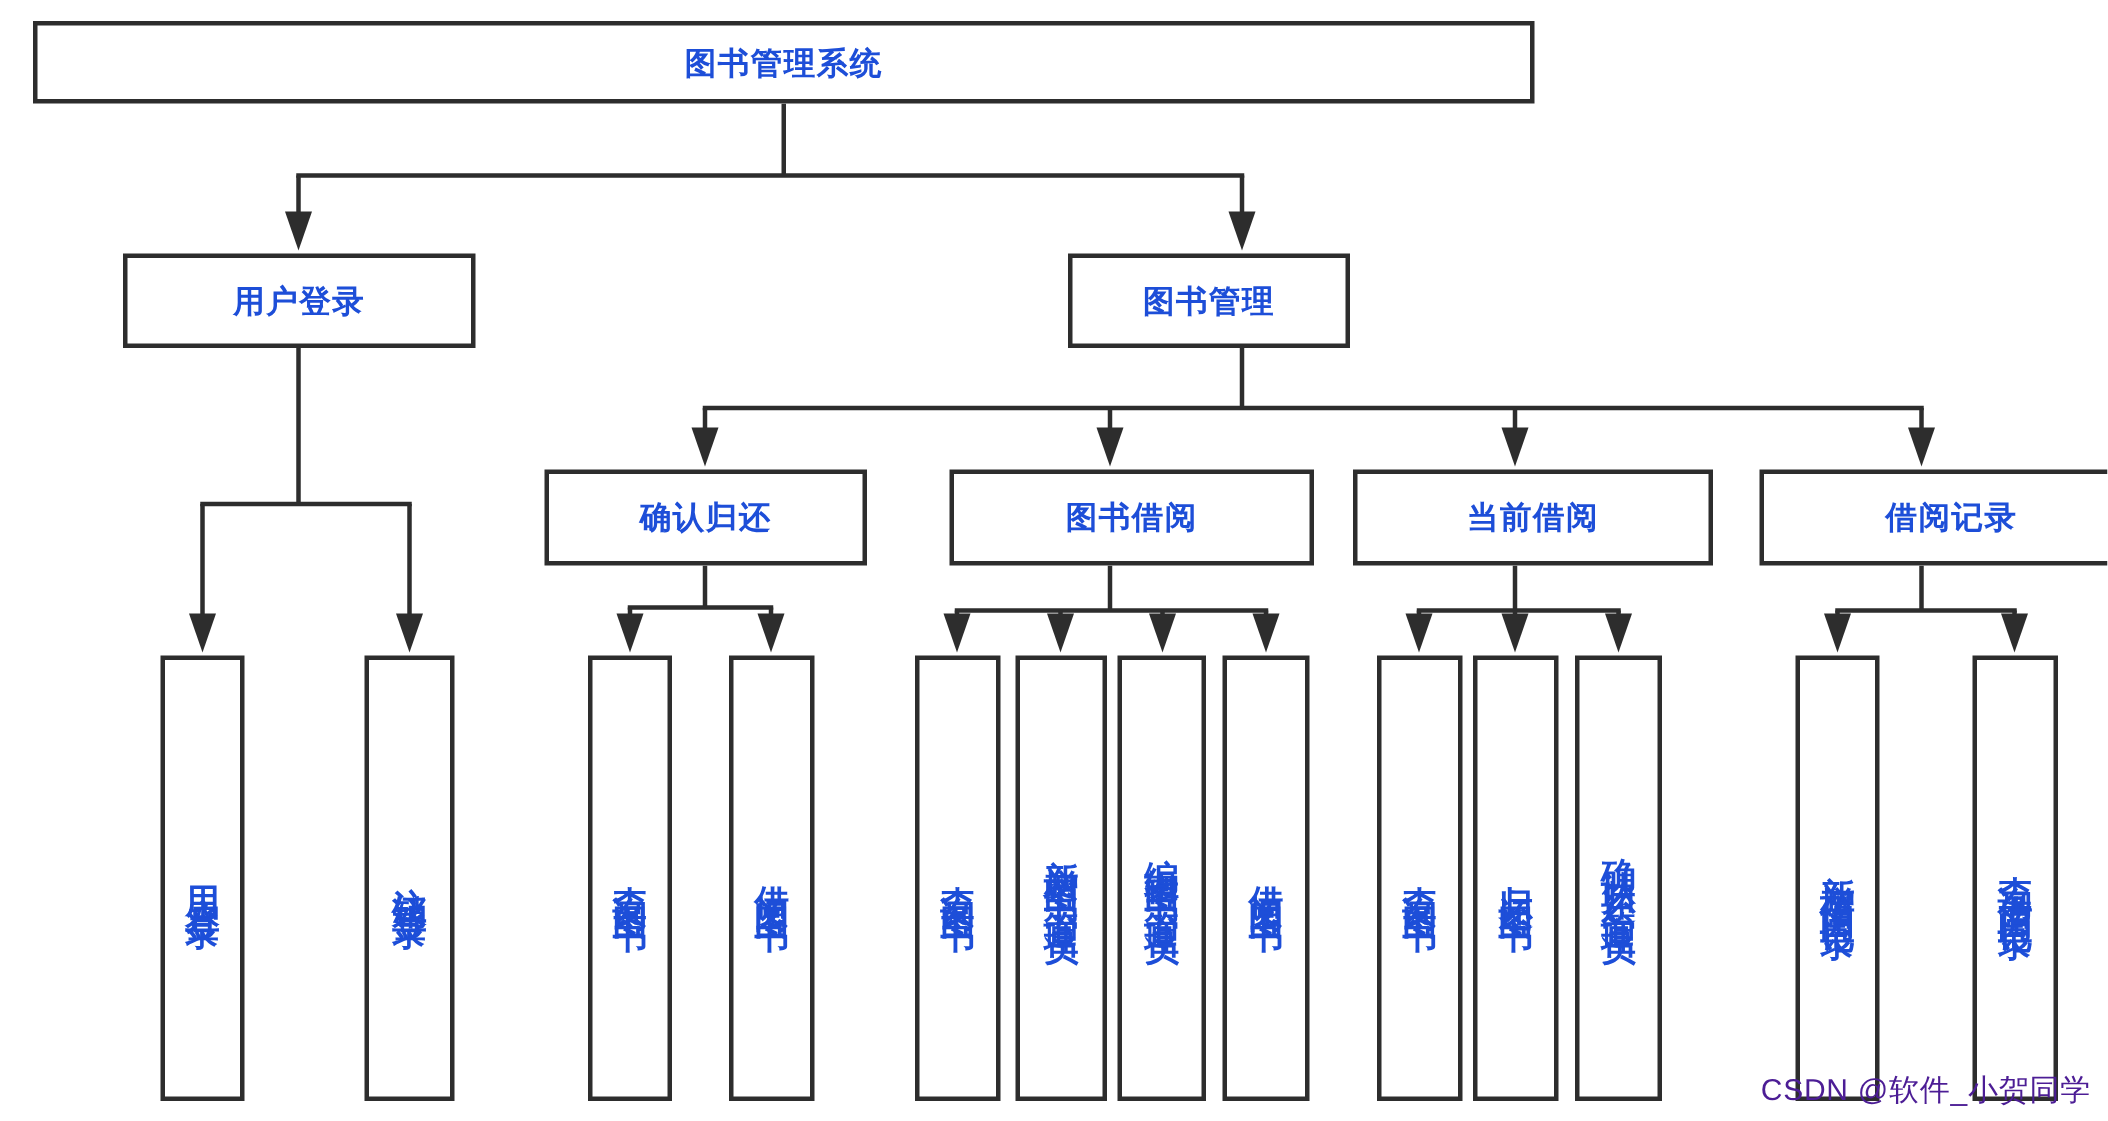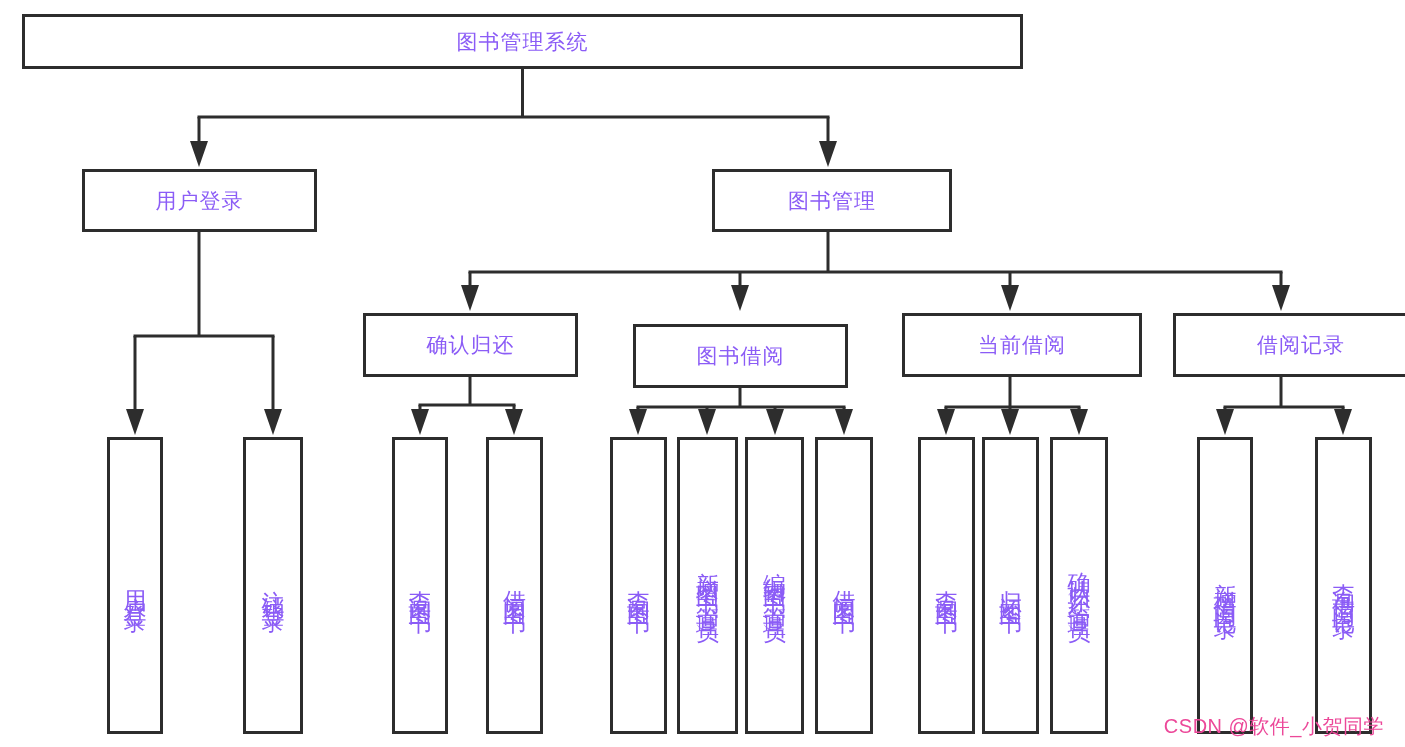--- a/index.html
+++ b/index.html
@@ -3,31 +3,31 @@
 <meta charset="utf-8">
 <style>
   html,body{margin:0;padding:0;background:#ffffff;}
   .canvas{
     position:relative;width:1405px;height:747px;background:#ffffff;overflow:hidden;
     font-family:"Liberation Sans","DejaVu Sans",sans-serif;
   }
   .links{position:absolute;left:0;top:0;width:1405px;height:747px;pointer-events:none;}
   .node{
     position:absolute;box-sizing:border-box;background:#ffffff;
-    border:3px solid #2d2d2d;color:#8b5cf6;
-    display:flex;align-items:center;justify-content:center;
+    border:3px solid #2d2d2d;color:#1d4ed8;
+    display:flex;align-items:center;justify-content:center;font-weight:bold;
   }
   .node.h .lbl{font-size:21px;letter-spacing:1px;white-space:nowrap;}
   .node.v .lbl{
     writing-mode:vertical-rl;text-orientation:mixed;
     font-size:23px;line-height:1;letter-spacing:7px;white-space:nowrap;
   }
   .watermark{
-    position:absolute;right:21px;bottom:7px;z-index:5;
-    font-size:20px;color:#ec4899;letter-spacing:0.5px;white-space:nowrap;
+    position:absolute;right:11px;bottom:7px;z-index:5;
+    font-size:20px;color:#4c1d95;letter-spacing:0.5px;white-space:nowrap;
   }
 </style>
 </head>
 <body>
 
 <div class="canvas">
 
   <svg class="links" viewBox="0 0 1405 747">
     <g stroke="#2d2d2d" stroke-width="3" fill="none">
 
@@ -94,28 +94,28 @@
     </g>
   </svg>
 
   <div class="node h" style="left:22px;top:14px;width:1001px;height:55px">
     <span class="lbl">图书管理系统</span>
   </div>
 
   <div class="node h" style="left:82px;top:169px;width:235px;height:63px">
     <span class="lbl">用户登录</span>
   </div>
-  <div class="node h" style="left:712px;top:169px;width:240px;height:63px">
+  <div class="node h" style="left:712px;top:169px;width:188px;height:63px">
     <span class="lbl">图书管理</span>
   </div>
 
   <div class="node h" style="left:363px;top:313px;width:215px;height:64px">
     <span class="lbl">确认归还</span>
   </div>
-  <div class="node h" style="left:633px;top:324px;width:215px;height:64px">
+  <div class="node h" style="left:633px;top:313px;width:243px;height:64px">
     <span class="lbl">图书借阅</span>
   </div>
   <div class="node h" style="left:902px;top:313px;width:240px;height:64px">
     <span class="lbl">当前借阅</span>
   </div>
   <div class="node h" style="left:1173px;top:313px;width:256px;height:64px">
     <span class="lbl">借阅记录</span>
   </div>
 
   <div class="node v" style="left:107px;top:437px;width:56px;height:297px">

